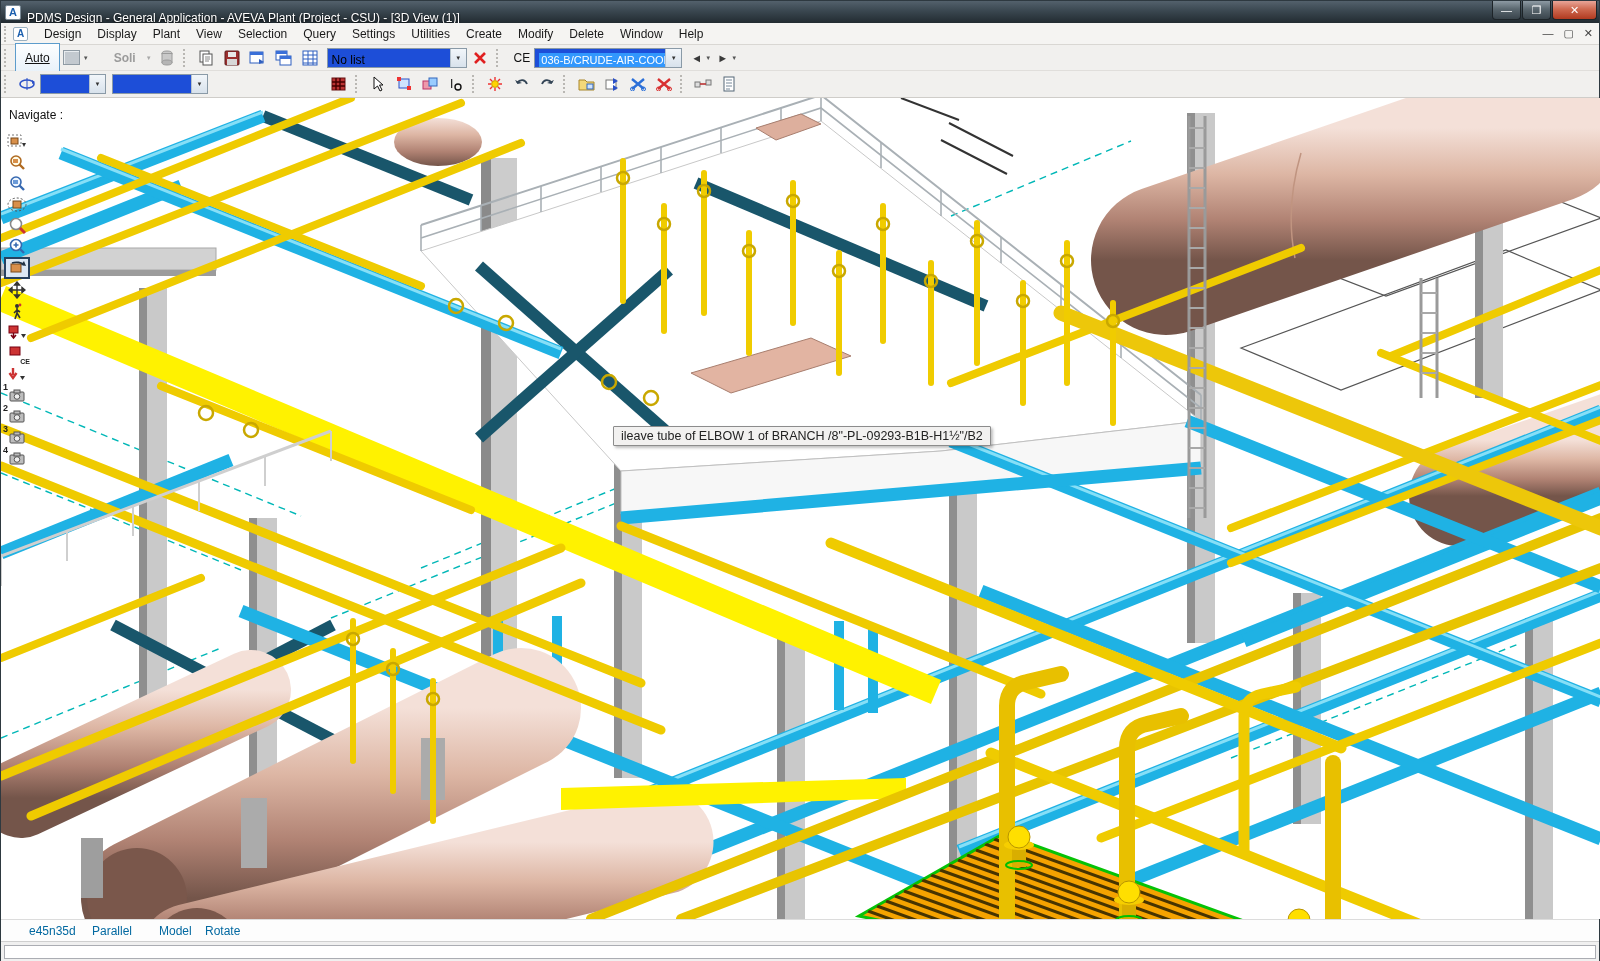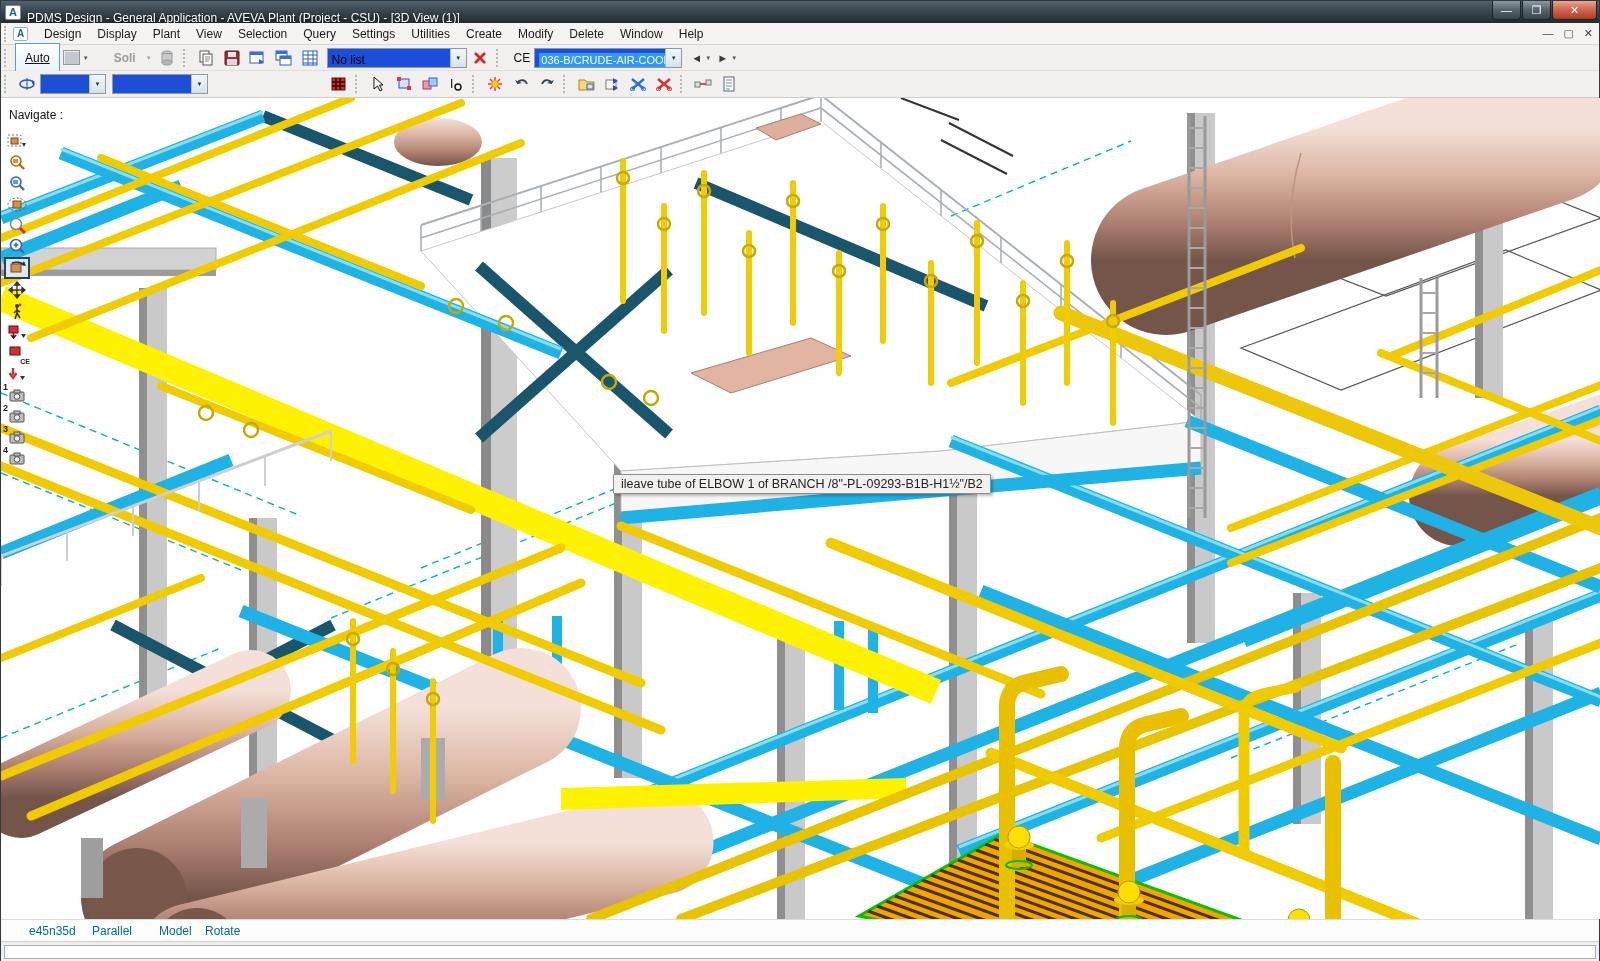--- a/index.html
+++ b/index.html
@@ -59,21 +59,21 @@
   .ltbtn { width:26px; height:20px; display:flex; align-items:center; justify-content:center; position:relative; background:transparent; }
   .ltbtn.active { border:2px solid #27415f; background:#dce8f5; height:22px; }
   .camnum { position:absolute; left:-1px; top:-3px; font-size:9px; font-weight:bold; color:#222; }
   .ce-badge { position:absolute; right:0px; bottom:-2px; font-size:7px; font-weight:bold; color:#222; }
 
   
   .viewport { position:absolute; left:0; top:97px; width:1600px; height:821px; background:#ffffff; overflow:hidden;padding-left:48px; }
   .navigate-label { position:absolute; left:8px; top:10px; font-size:12px; color:#111; z-index:25; }
   .scene { position:absolute; left:0; top:0; }
   .tooltip { position:absolute; left:612px; top:328px; z-index:40; background:#f2f1f0; border:1px solid #8c8c8c;
-    box-shadow:2px 2px 3px rgba(0,0,0,.25); font-size:12.5px; color:#222; padding:2px 7px; white-space:nowrap; border-radius:1px;margin-top:48px; }
+    box-shadow:2px 2px 3px rgba(0,0,0,.25); font-size:12.5px; color:#222; padding:2px 7px; white-space:nowrap; border-radius:1px; }
 
   
   .statusrow { position:absolute; left:0; top:918px; width:100%; height:22px; background:#fdfdfd; border-top:1px solid #dcdcdc; font-size:12px; color:#0369a1; }
   .statusrow span { position:absolute; top:4px; }
   .st0{left:28px} .st1{left:91px} .st2{left:158px} .st3{left:204px}
   .statusbar { position:absolute; left:0; top:940px; width:100%; height:21px; background:#f0f0f0; border-top:1px solid #cfcfcf; }
   .statusfield { position:absolute; left:3px; right:3px; top:3px; bottom:3px; background:#fff; border:1px solid #abadb3; }
 </style>
 </head>
 <body>

